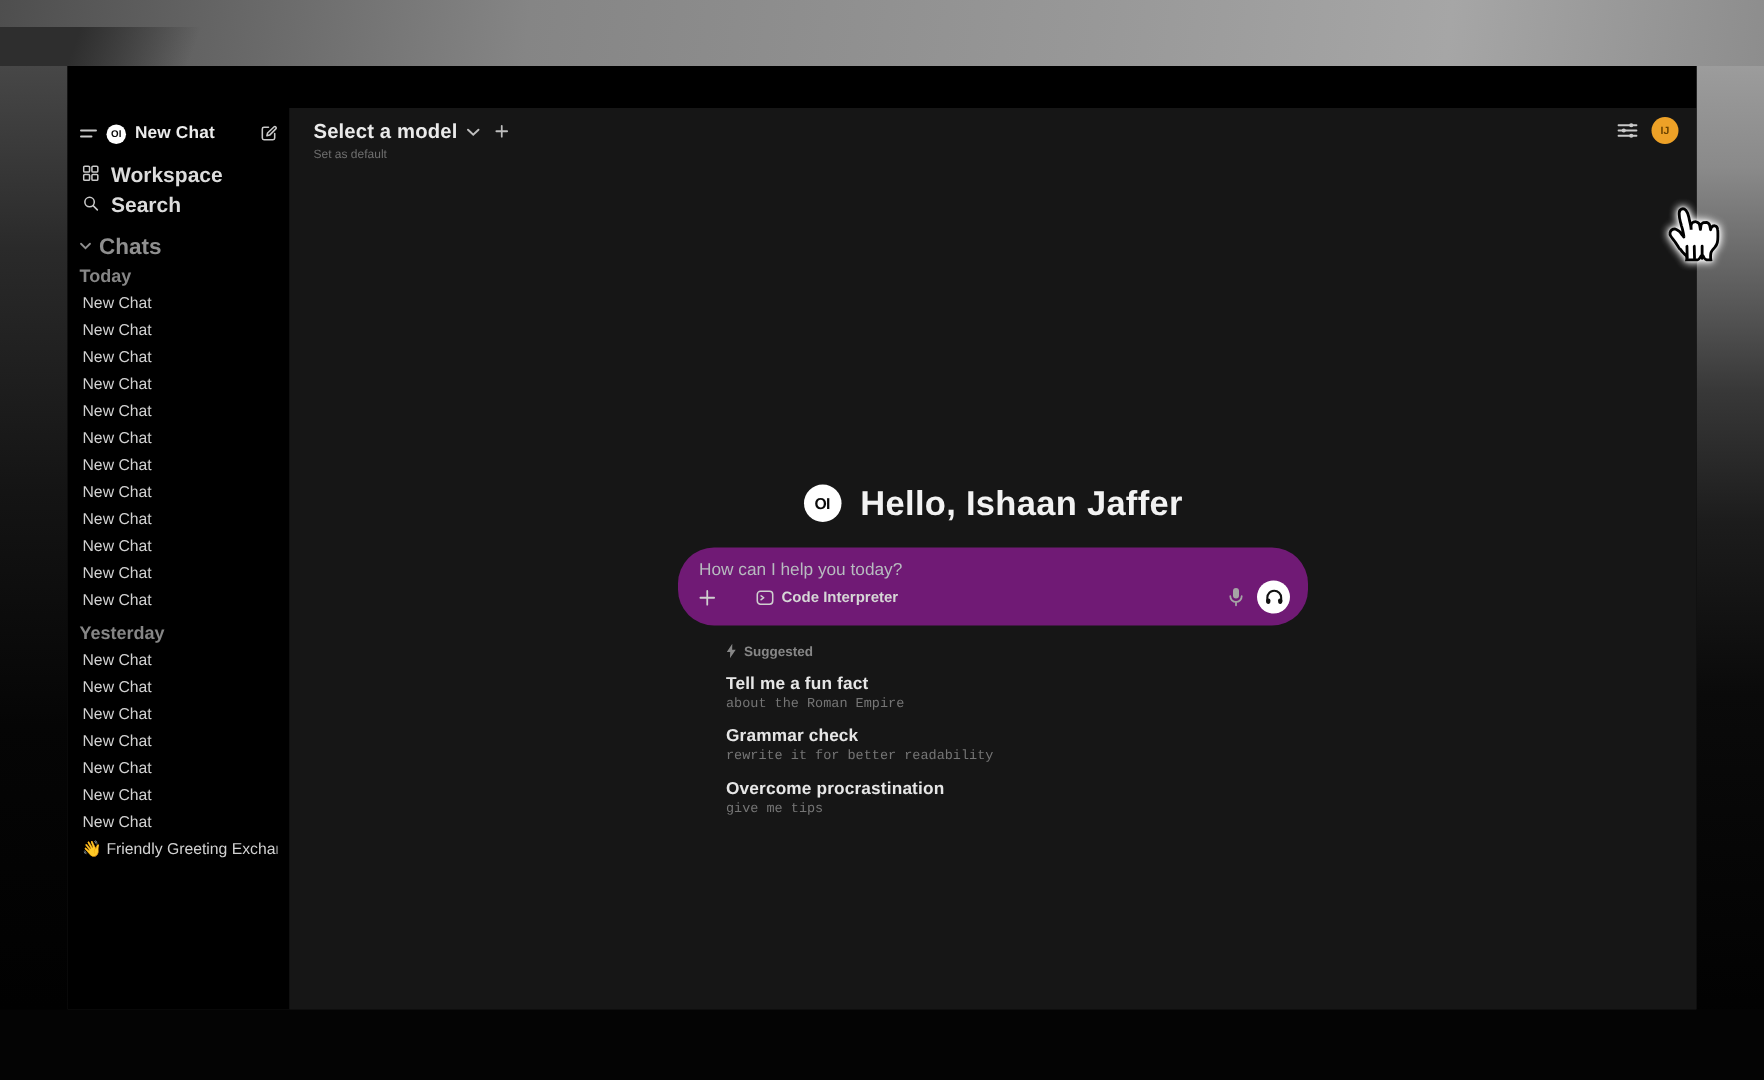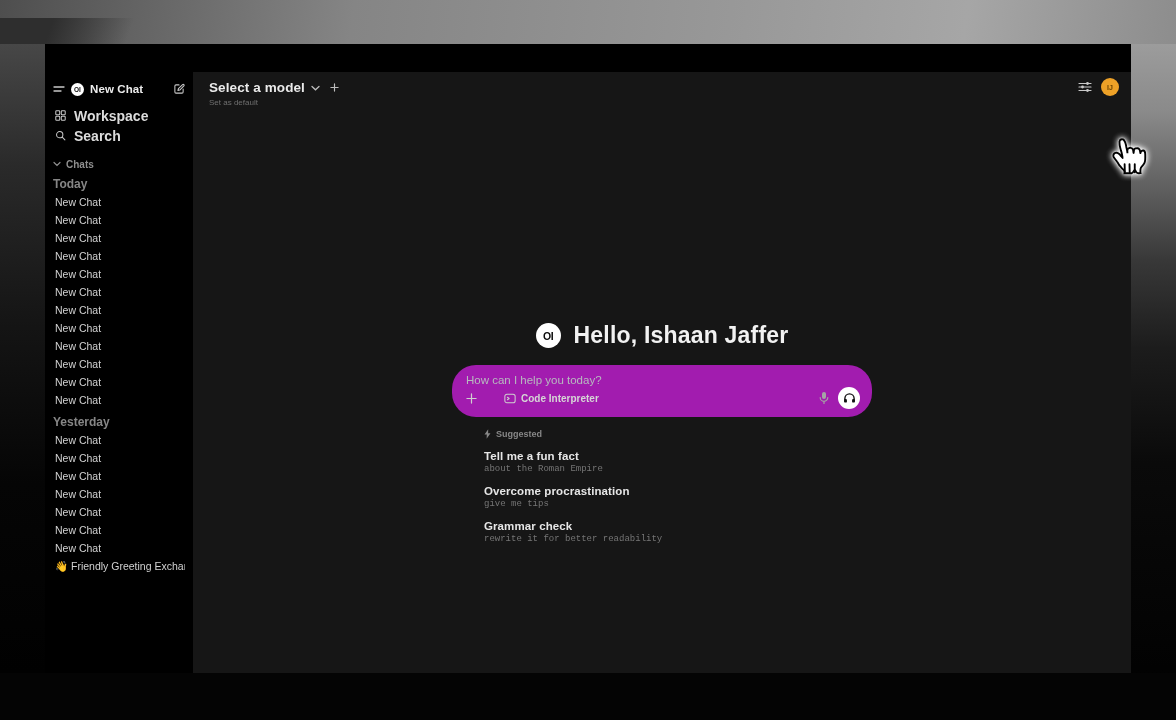--- a/index.html
+++ b/index.html
@@ -25,21 +25,21 @@
 
   .sidebar { position:absolute; left:0; top:28px; width:148px; height:601px;
     background:#000000; padding:8px 8px 0 8px; overflow:hidden; }
   .sb-header { display:flex; align-items:center; gap:6px; height:18px; margin-bottom:8px; }
   .sb-title { color:#ececec; font-size:11.5px; font-weight:bold; letter-spacing:.1px; flex:0 0 auto; }
   .sb-spacer { flex:1; }
   .mini-logo { width:13px; height:13px; border-radius:50%; background:#fff; color:#0a0a0a;
     font-size:6.5px; font-weight:bold; display:flex; align-items:center; justify-content:center; }
   .sb-row { display:flex; align-items:center; gap:8px; height:19px; color:#dcdcdc;
     font-size:14px; font-weight:600; border-radius:5px; padding:0 2px; margin-bottom:1px; }
-  .chats-hdr { display:flex; align-items:center; gap:5px; color:#8f8f8f; font-size:10px;
+  .chats-hdr { display:flex; align-items:center; gap:5px; color:#8f8f8f; font-size:15px;
     font-weight:600; margin-top:12px; height:14px; }
   .section-label { color:#868686; font-size:12px; font-weight:600; margin-top:8px; margin-bottom:3px; height:11px; line-height:11px; }
   .chat-item { color:#d2d2d2; font-size:10.5px; font-weight:500; height:18px; line-height:18px;
     border-radius:4px; padding:0 2px; white-space:nowrap; overflow:hidden; }
   .chat-item.emoji-item { font-size:10.5px; }
   .icon { display:inline-flex; align-items:center; justify-content:center; flex:0 0 auto; }
 
   .main { position:absolute; left:148px; top:28px; width:938px; height:601px; background:#161616; }
 
   
@@ -51,21 +51,21 @@
   .avatar { width:18px; height:18px; border-radius:50%; background:#eda127; color:#6b4300;
     font-size:7px; font-weight:bold; display:flex; align-items:center; justify-content:center; }
 
   
   .center-col { position:absolute; left:50%; transform:translateX(-50%); top:250px; width:420px; }
   .greeting { display:flex; align-items:center; justify-content:center; gap:13px; margin-bottom:16px; }
   .big-logo { width:25px; height:25px; border-radius:50%; background:#fff; color:#0a0a0a;
     font-size:10.5px; font-weight:bold; display:flex; align-items:center; justify-content:center; letter-spacing:-.5px; }
   .greeting-text { color:#f2f2f2; font-size:23px; font-weight:600; letter-spacing:.2px; }
 
-  .input-box { width:420px; height:52px; background:#a21caf; border-radius:24px; padding:9px 12px 8px 14px;
+  .input-box { width:420px; height:52px; background:#701a75; border-radius:24px; padding:9px 12px 8px 14px;
     display:flex; flex-direction:column; justify-content:space-between; }
   .input-placeholder { color:#b7bbbf; font-size:11.5px; }
   .input-controls { display:flex; align-items:center; }
   .chip { display:flex; align-items:center; gap:5px; margin-left:27px; color:#d6d6d6;
     font-size:10px; font-weight:600; }
   .ctl-right { margin-left:auto; display:flex; align-items:center; gap:9px; }
   .headset-btn { width:22px; height:22px; border-radius:50%; background:#fff;
     display:flex; align-items:center; justify-content:center; }
 
   .suggested-block { margin-top:12px; padding-left:32px; }
@@ -250,26 +250,26 @@
                 </svg>
             </span>
             <span>Suggested</span>
           </div>
           <div id="suggestions">
               <div class="suggestion">
                 <div class="s-title">Tell me a fun fact</div>
                 <div class="s-sub">about the Roman Empire</div>
               </div>
               <div class="suggestion">
+                <div class="s-title">Grammar check</div>
+                <div class="s-sub">rewrite it for better readability</div>
+              </div>
+              <div class="suggestion">
                 <div class="s-title">Overcome procrastination</div>
                 <div class="s-sub">give me tips</div>
-              </div>
-              <div class="suggestion">
-                <div class="s-title">Grammar check</div>
-                <div class="s-sub">rewrite it for better readability</div>
               </div>
             </div>
         </div>
       </div>
     </div>
   </div>
 
   <div class="cursor">
     <svg width="60" height="64" viewBox="0 0 32 34">
       <path d="M11.6 21.2c-.4-.5-.8-1.3-1.5-2.3-.4-.6-1.4-1.8-1.7-2.3-.3-.5-.3-.7-.2-1.2.2-.8.9-1.3 1.7-1.3.6.1 1.1.5 1.6.9.3.3.6.7.8 1 .3.3.3.4.5.6.3.4.4.6.3.1-.1-.6-.3-1.6-.5-2.5-.2-.7-.2-.8-.4-1.3-.1-.6-.3-1-.4-1.6-.1-.4-.3-1.3-.3-1.8-.1-.6-.1-1.6.3-2.1.4-.4 1.1-.5 1.6-.3.6.3.9 1.2 1.1 1.6.2.6.5 1.4.6 2.4.3 1.2.6 3 .6 3.3 0-.4-.1-1.3 0-1.7.1-.4.4-.9.8-1 .3-.1.7-.2 1-.1.4.1.7.3 1 .6.4.7.4 2.2.5 2.1.1-.4.1-1.4.3-1.8.1-.3.5-.5.7-.6.4-.1.8-.1 1.2-.1.3.1.7.4.9.6.3.4.4 1.5.5 2 0 .1.1-.4.3-.8.5-.8 2.1-1 2.2.7.1.8.1.7.1 1.3 0 .6 0 1 0 1.4 0 .5-.1 1.6-.2 2-.1.4-.5 1.2-.9 1.7 0 0-1.3 1.4-1.4 2.1-.1.7-.1.7-.1 1.2 0 .5.1 1.1.1 1.1s-1 .1-1.5 0c-.5-.1-1.1-1-1.2-1.3-.2-.4-.6-.3-.8 0-.3.5-.8 1.3-1.2 1.3-.9.1-2.6 0-3.9 0 0 0 .2-1.2-.3-1.6-.4-.4-1-.9-1.3-1.3l-.6-.8z" fill="#fff" stroke="#000" stroke-width="1"></path>

